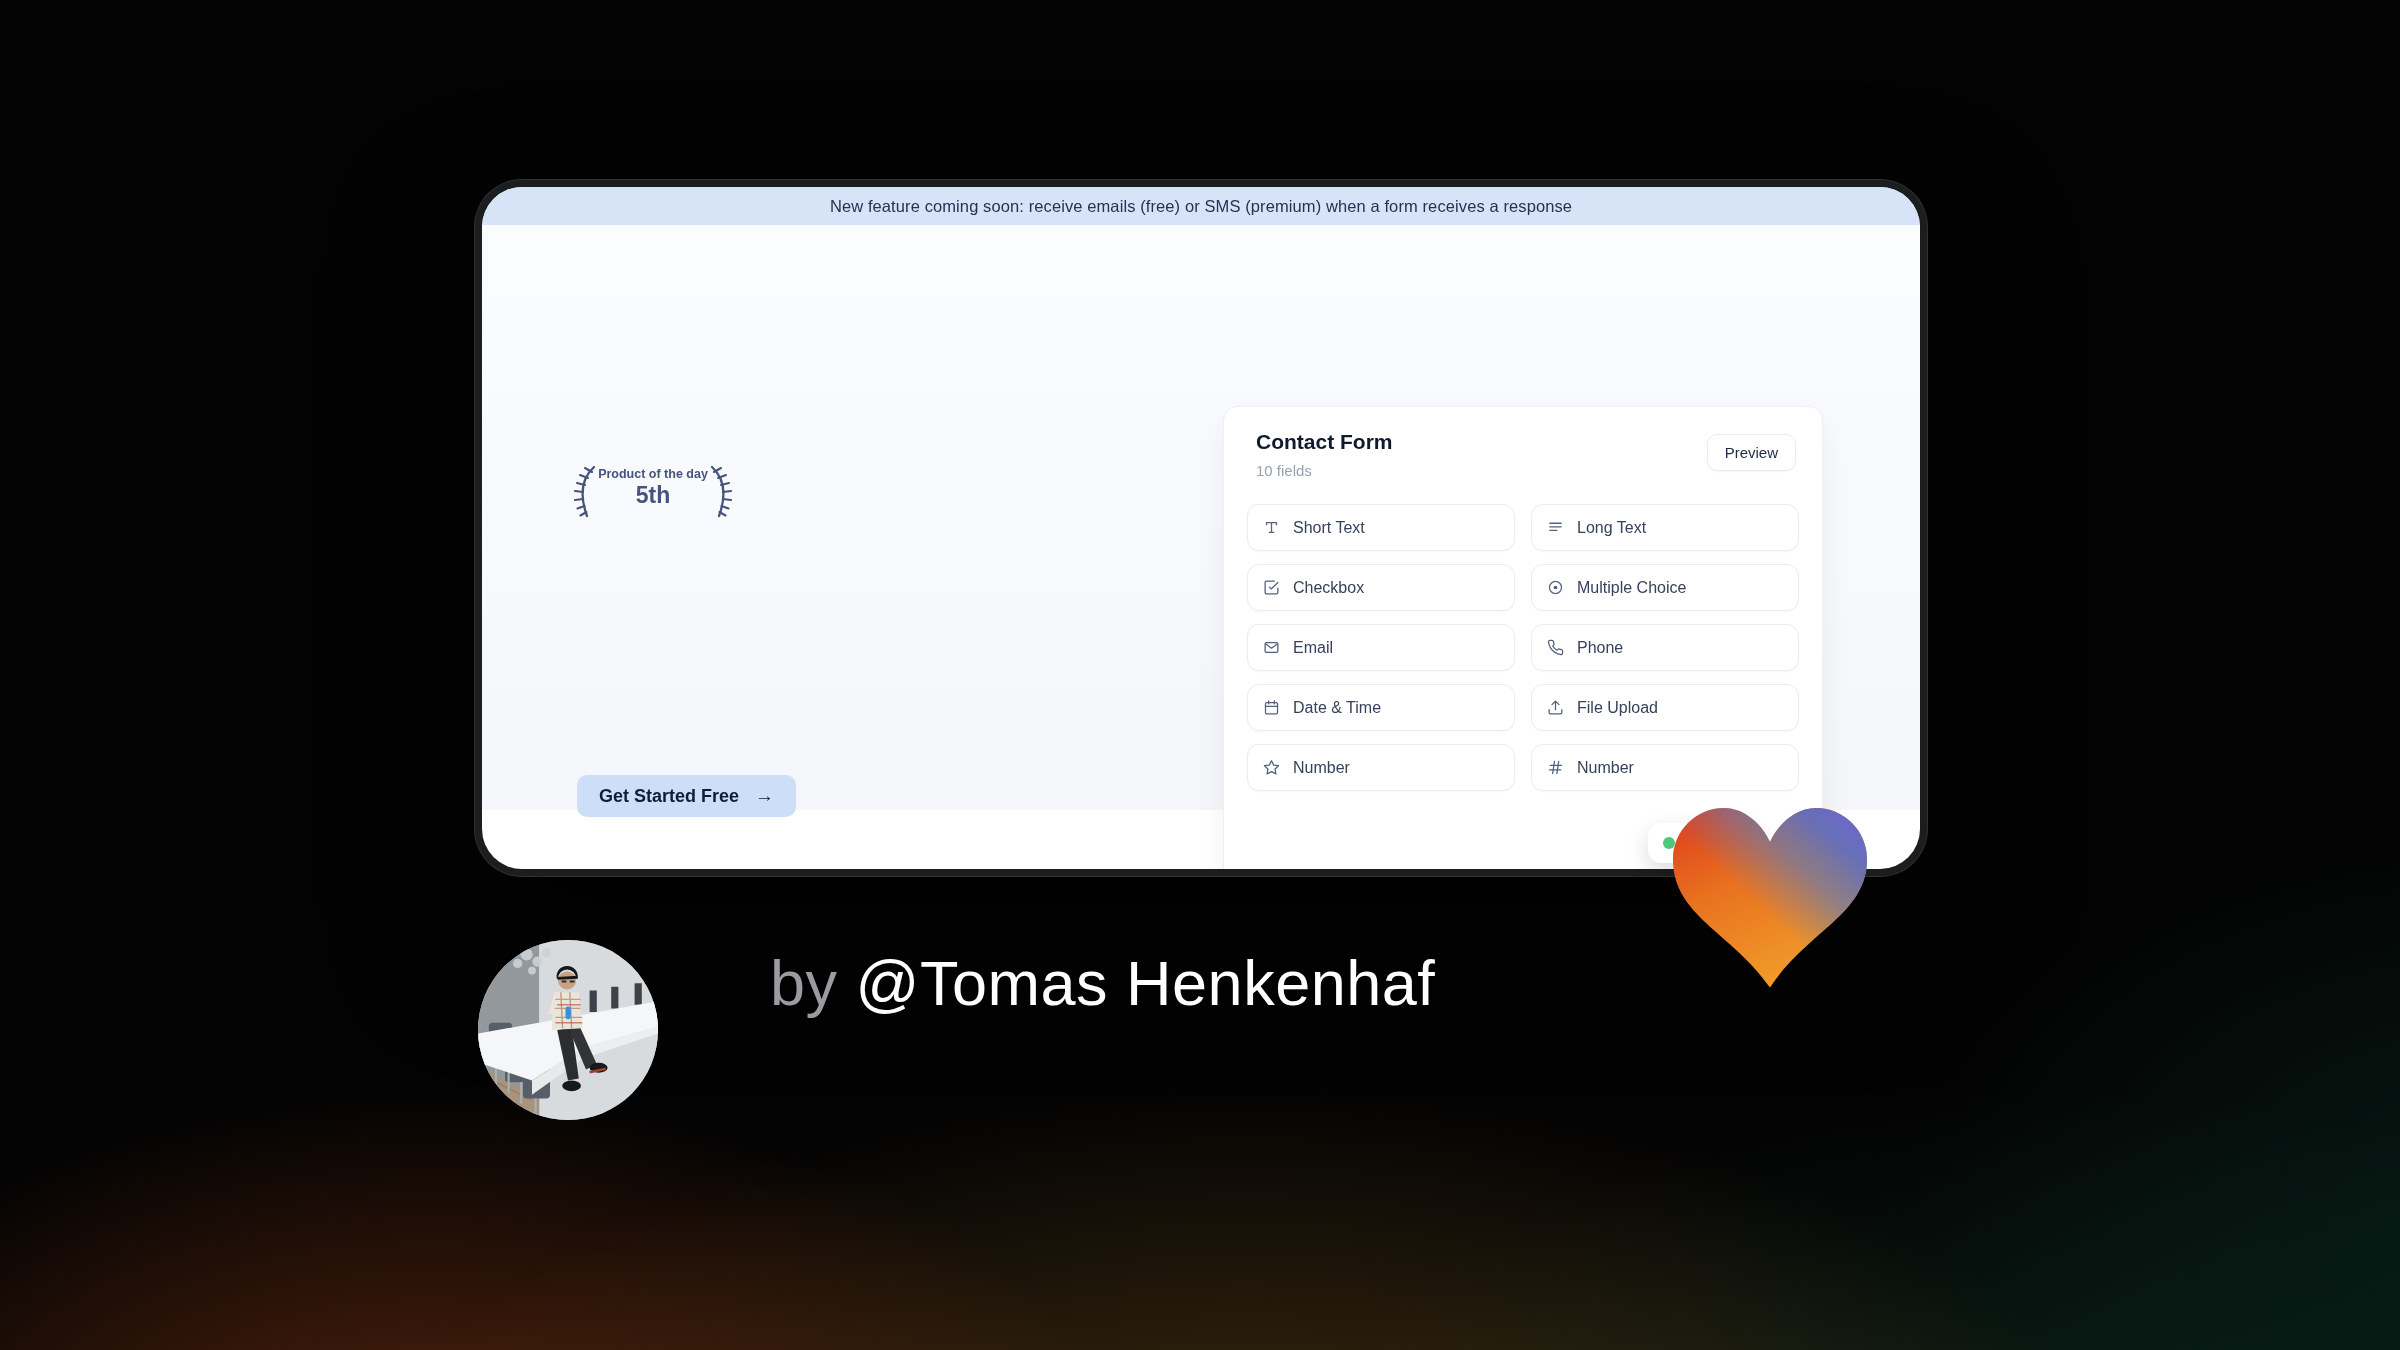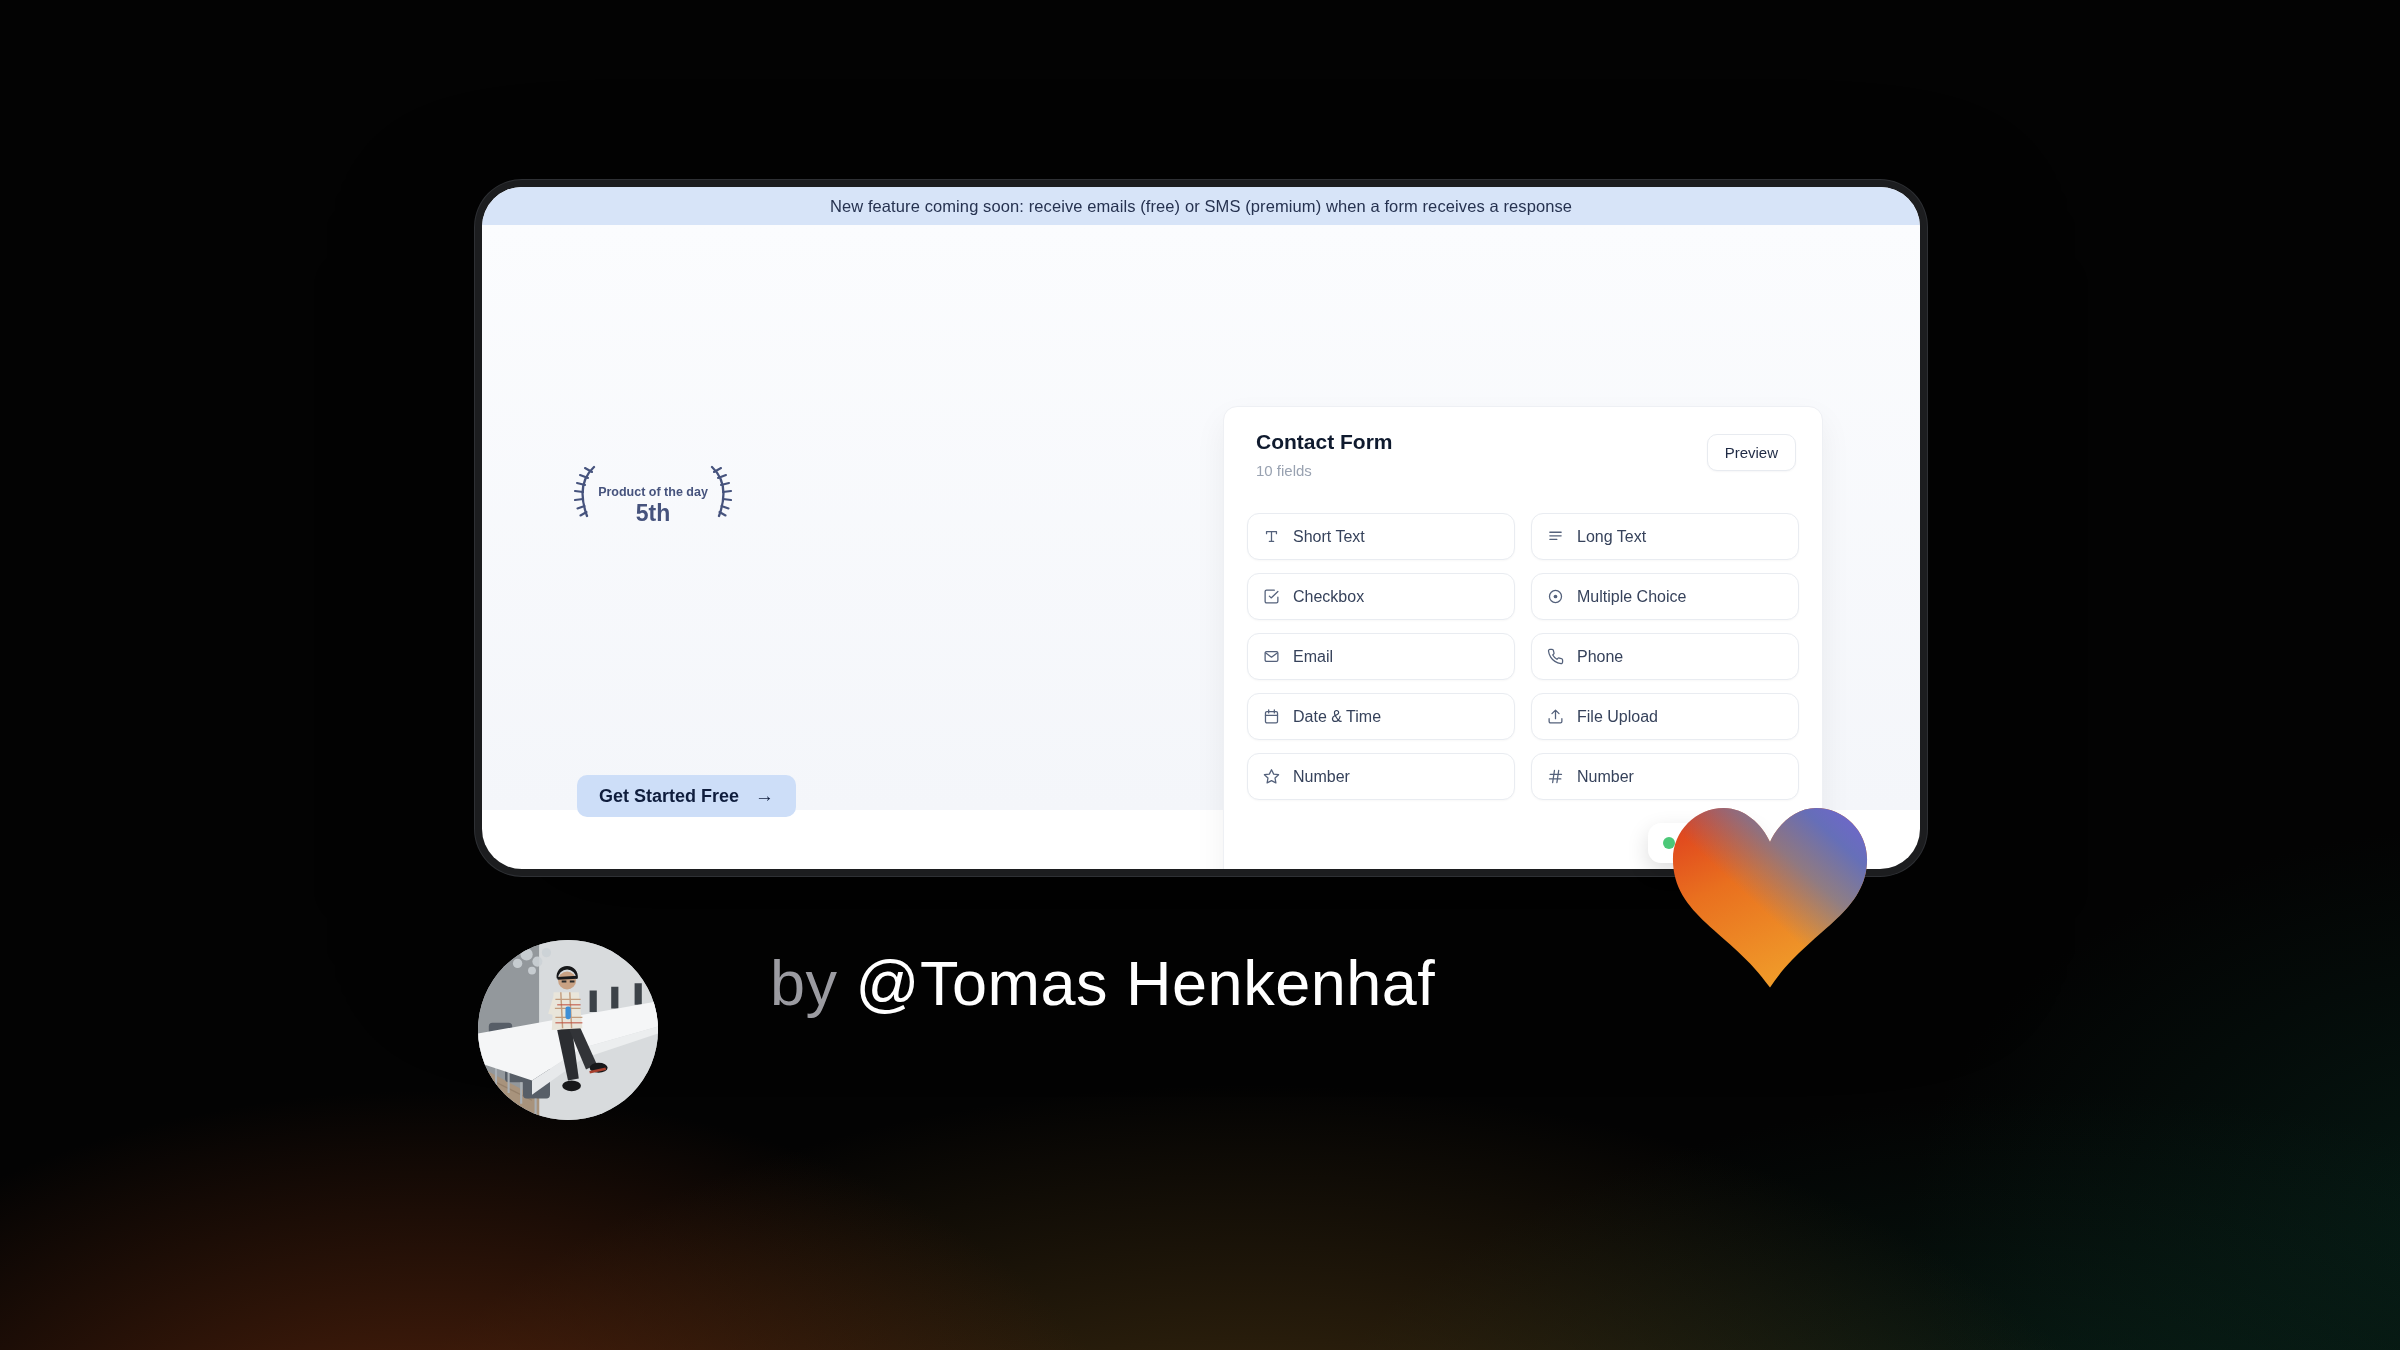--- a/index.html
+++ b/index.html
@@ -43,21 +43,21 @@
     box-shadow:0 1px 2px rgba(16,24,40,.05);
   }
 
   .hero {
     position:relative; height:585px;
     background:linear-gradient(180deg,#fbfcfe 0%, #f4f6fa 100%);
   }
 
   
   .award { position:absolute; left:95px; top:238px; width:152px; text-align:center; color:#46537d; }
-  .award-l1 { font-size:12.5px; font-weight:700; margin-top:22px; }
+  .award-l1 { font-size:12.5px; font-weight:700; margin-top:4px; }
   .award-l2 { font-size:23px; font-weight:700; margin-top:1px;text-align:center; }
   .laurel { position:absolute; top:0; width:26px; height:58px; color:#46537d; }
   .laurel.left { left:-4px; }
   .laurel.right { right:-4px; transform:scaleX(-1); }
 
   .hero h1 {
     position:absolute; left:95px; top:312px; width:580px;
     font-size:44px; line-height:49px; font-weight:700; letter-spacing:-.6px; color:#1a2334;
   }
   .hero .sub {
@@ -82,21 +82,21 @@
   .fc-title { position:absolute; left:32px; top:23px; font-size:21px; font-weight:700; color:#0f1a2e; }
   .fc-sub   { position:absolute; left:32px; top:55px; font-size:15px; color:#99a2b1; }
   .preview-btn {
     position:absolute; right:26px; top:27px; padding:9px 17px;
     background:#fff; border:1px solid #e8ebf0; border-radius:10px;
     font-size:15px; color:#1f2a44; font-weight:500; cursor:pointer;
     box-shadow:0 1px 2px rgba(16,24,40,.04);
     font-family:"Liberation Sans", sans-serif;
   }
   .field-grid {
-    position:absolute; left:23px; right:23px; top:106px;
+    position:absolute; left:23px; right:23px; top:97px;
     display:grid; grid-template-columns:1fr 1fr; column-gap:16px; row-gap:13px;
   }
   .chip {
     height:47px; background:#fff; border:1px solid var(--card_border,#e9ecf1); border-radius:12px;
     display:flex; align-items:center; gap:13px; padding-left:15px; cursor:grab;
     box-shadow:0 1px 2px rgba(16,24,40,.03);
   }
   .chip-icon { width:17px; height:17px; color:var(--chip_icon,#54617b); display:flex; }
   .chip-icon svg { width:17px; height:17px; }
   .chip-label { font-size:16px; font-weight:500; color:var(--chip_text,#36425b); }

